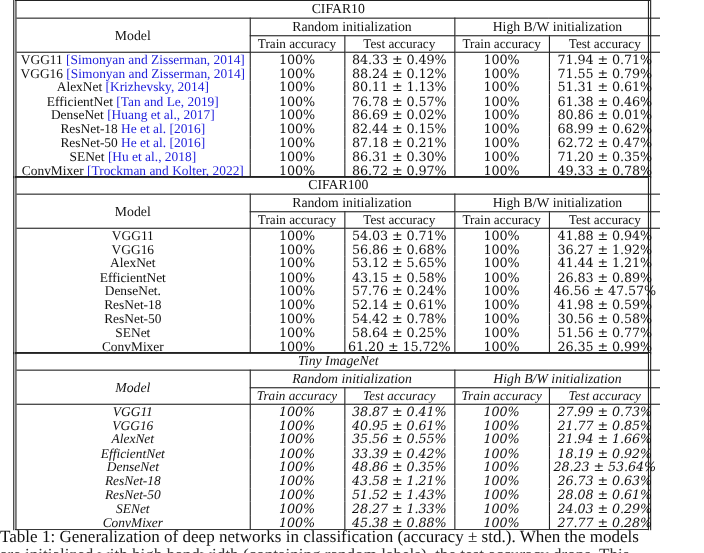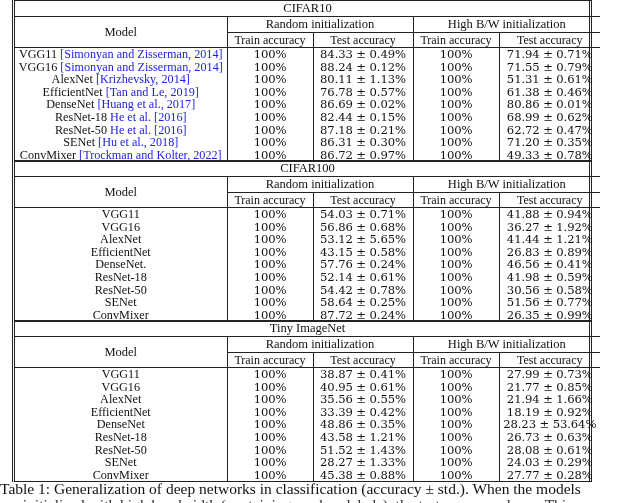--- a/index.html
+++ b/index.html
@@ -166,21 +166,21 @@
           <td class="num">100%</td>
           <td class="num">43.15 ± 0.58%</td>
           <td class="num">100%</td>
           <td class="num lastc">26.83 ± 0.89%</td>
         </tr>
         <tr class="row">
           <td class="model"><span>DenseNet.</span></td>
           <td class="num">100%</td>
           <td class="num">57.76 ± 0.24%</td>
           <td class="num">100%</td>
-          <td class="num lastc">46.56 ± 0.41%</td>
+          <td class="num lastc">46.56 ± 47.57%</td>
         </tr>
         <tr class="row">
           <td class="model"><span>ResNet-18</span></td>
           <td class="num">100%</td>
           <td class="num">52.14 ± 0.61%</td>
           <td class="num">100%</td>
           <td class="num lastc">41.98 ± 0.59%</td>
         </tr>
         <tr class="row">
           <td class="model"><span>ResNet-50</span></td>
@@ -192,28 +192,28 @@
         <tr class="row">
           <td class="model"><span>SENet</span></td>
           <td class="num">100%</td>
           <td class="num">58.64 ± 0.25%</td>
           <td class="num">100%</td>
           <td class="num lastc">51.56 ± 0.77%</td>
         </tr>
         <tr class="row">
           <td class="model"><span>ConvMixer</span></td>
           <td class="num">100%</td>
-          <td class="num">87.72 ± 0.24%</td>
+          <td class="num">61.20 ± 15.72%</td>
           <td class="num">100%</td>
           <td class="num lastc">26.35 ± 0.99%</td>
         </tr>
       </tbody>
     </table>
 </div>
-<div class="tbl" style="top:320px;">
+<div class="tbl" style="top:320px;font-style:italic;">
   <table>
       <colgroup>
         <col style="width:212px">
         <col style="width:86px">
         <col style="width:100px">
         <col style="width:86px">
         <col style="width:101px">
       </colgroup>
       <tbody>
         <tr class="title">

